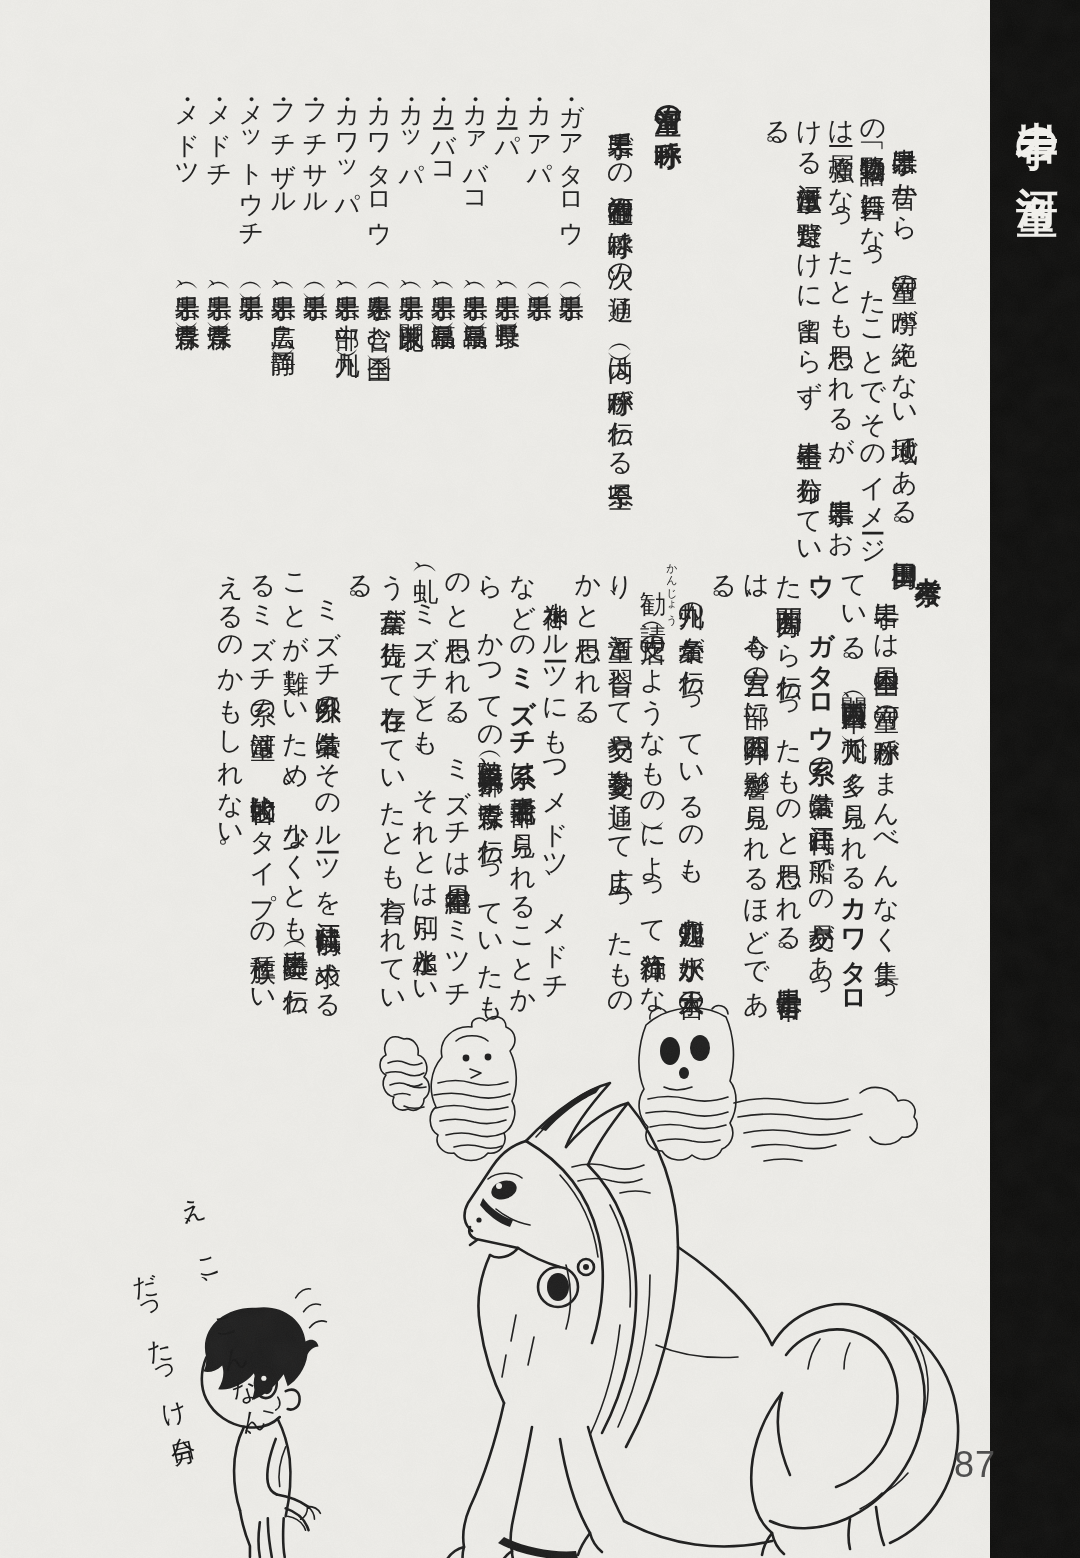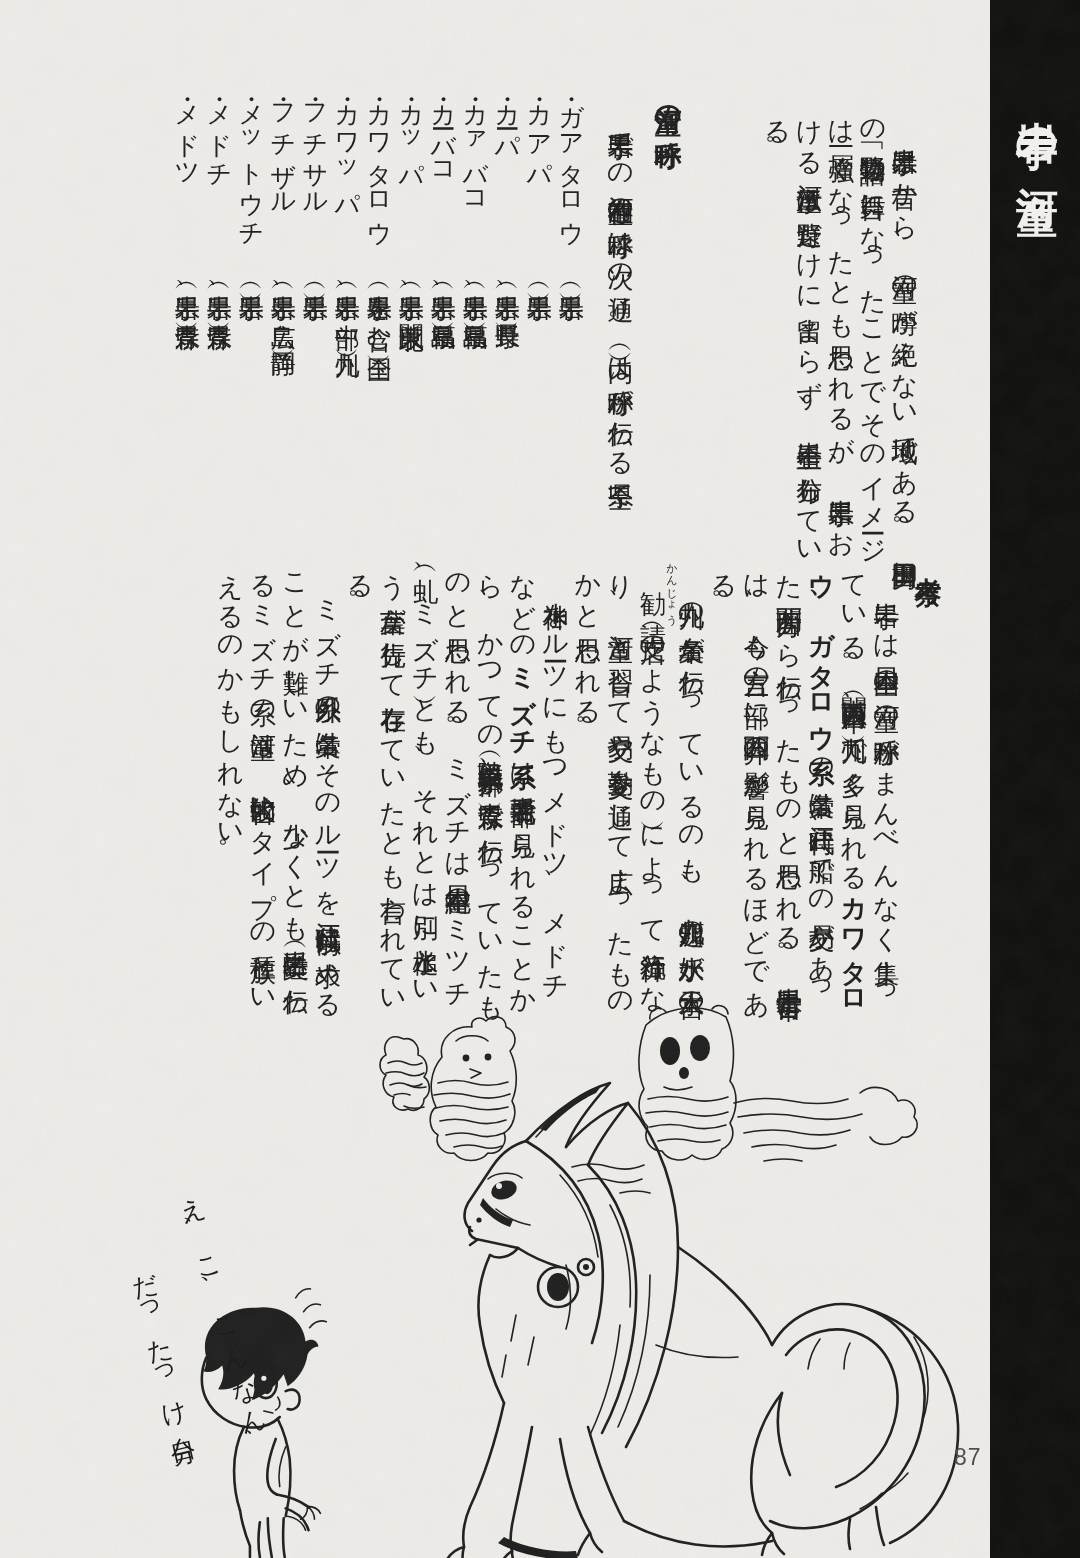--- a/index.html
+++ b/index.html
@@ -61,21 +61,21 @@
     font-family:"DejaVu Sans","Liberation Sans",sans-serif;
     font-size:25px; letter-spacing:4px; color:#161616; transform-origin:top center;
   }
   .hand1{ left:168px; top:1182px; transform:rotate(-16deg); }
   .hand2{ left:122px; top:1258px; transform:rotate(-13deg); }
 
   
   .page-number{
     position:absolute; left:954px; top:1444px;
     font-family:"Liberation Sans","DejaVu Sans",sans-serif;
-    font-size:23px; color:var(--pagenum); letter-spacing:1px;
+    font-size:36px; color:var(--pagenum); letter-spacing:1px;
   }
 
   .noise{ position:absolute; inset:0; pointer-events:none; }
 </style>
 </head>
 <body>
 
 <div class="page">
 
   <div class="black-band"></div>

